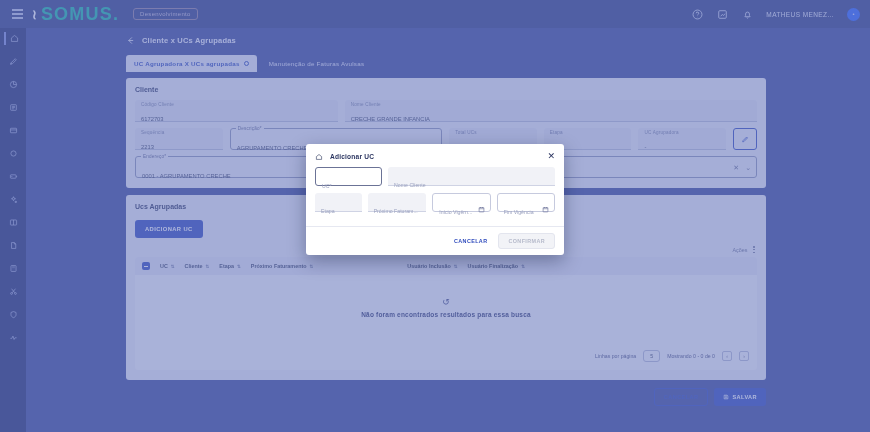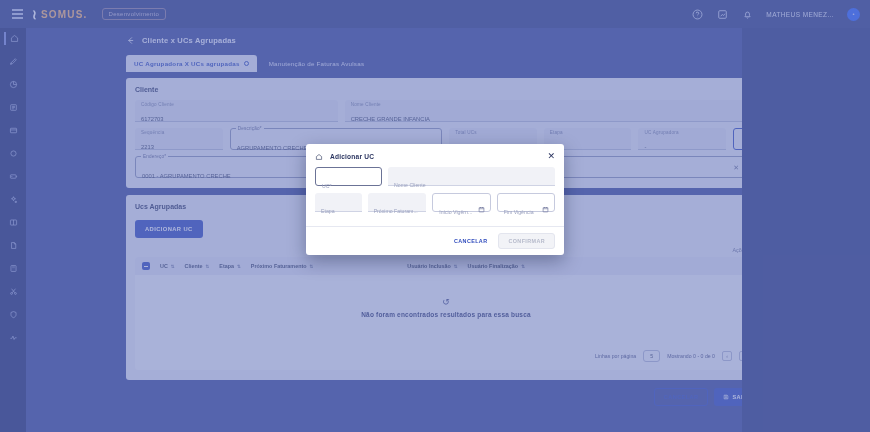--- a/index.html
+++ b/index.html
@@ -19,21 +19,21 @@
   .topbar {
     position: absolute; top: 0; left: 0; width: 870px; height: 28px;
     background: #2f3f86;
     display: flex; align-items: center;
   }
   .burger { width: 26px; display: flex; flex-direction: column; gap: 2.5px;
     align-items: center; margin-left: 4px; cursor: pointer; }
   .burger i { display: block; width: 11px; height: 1.5px; background: #b9c2e4; }
   .brand { display: flex; align-items: center; gap: 5px; margin-left: 2px; }
   .brand-mark { font-size: 13px; font-weight: 700; letter-spacing: -1px; color:#fff; }
-  .brand-text { font-size: 10px; font-weight: 700; letter-spacing: 1.2px; color: #fdba74; }
+  .brand-text { font-size: 18px; font-weight: 700; letter-spacing: 1.2px; color: #14b8a6; }
   .env-chip {
     margin-left: 14px; border: 1px solid #8e7f9e; border-radius: 3px;
     padding: 2px 6px; font-size: 6px; letter-spacing: .3px; color: #c3bcd4;
   }
   .topbar-right { margin-left: auto; display: flex; align-items: center; gap: 13px;
     padding-right: 10px; }
   .tb-icon { width: 12px; height: 12px; color: #c4cbe8; display:flex; align-items:center; justify-content:center; cursor:pointer;}
   .tb-icon svg { width: 11px; height: 11px; fill: none; stroke: #c4cbe8; stroke-width: 1.4; }
   .tb-user { font-size: 6.5px; letter-spacing: .4px; color: #dfe3f3; }
   .avatar { width: 13px; height: 13px; border-radius: 50%; background: #2962ff;
@@ -44,21 +44,21 @@
     position: absolute; top: 28px; left: 0; width: 26px; height: 404px;
     background: #1f2d70; display: flex; flex-direction: column; align-items: center;
     padding-top: 4px; gap: 10px;
   }
   .rail-item { width: 18px; height: 13px; display:flex; align-items:center; justify-content:center; cursor:pointer; }
   .rail-item svg { width: 9px; height: 9px; stroke: #aab4e0; fill: none; stroke-width: 1.3; }
   .rail-item.active { border-left: 2px solid #7e8ede; }
 
   
   .content {
-    position: absolute; top: 28px; left: 26px; width: 716px; height: 404px;
+    position: absolute; top: 28px; left: 26px; width: 844px; height: 404px;
     background: #3b4a9a;
     overflow: hidden;
   }
   .page {
     position: absolute; top: 8px; left: 100px; width: 640px;
   }
   .crumb { display:flex; align-items:center; gap:7px; margin-bottom: 10px; }
   .crumb .back { width: 9px; height: 9px; display:flex; align-items:center; justify-content:center; cursor:pointer;}
   .crumb .back svg { width: 9px; height: 9px; stroke:#e7eaf7; fill:none; stroke-width:1.5; }
   .crumb .title { font-size: 7.5px; color: #eef0fa; font-weight: 600; letter-spacing:.2px; }

